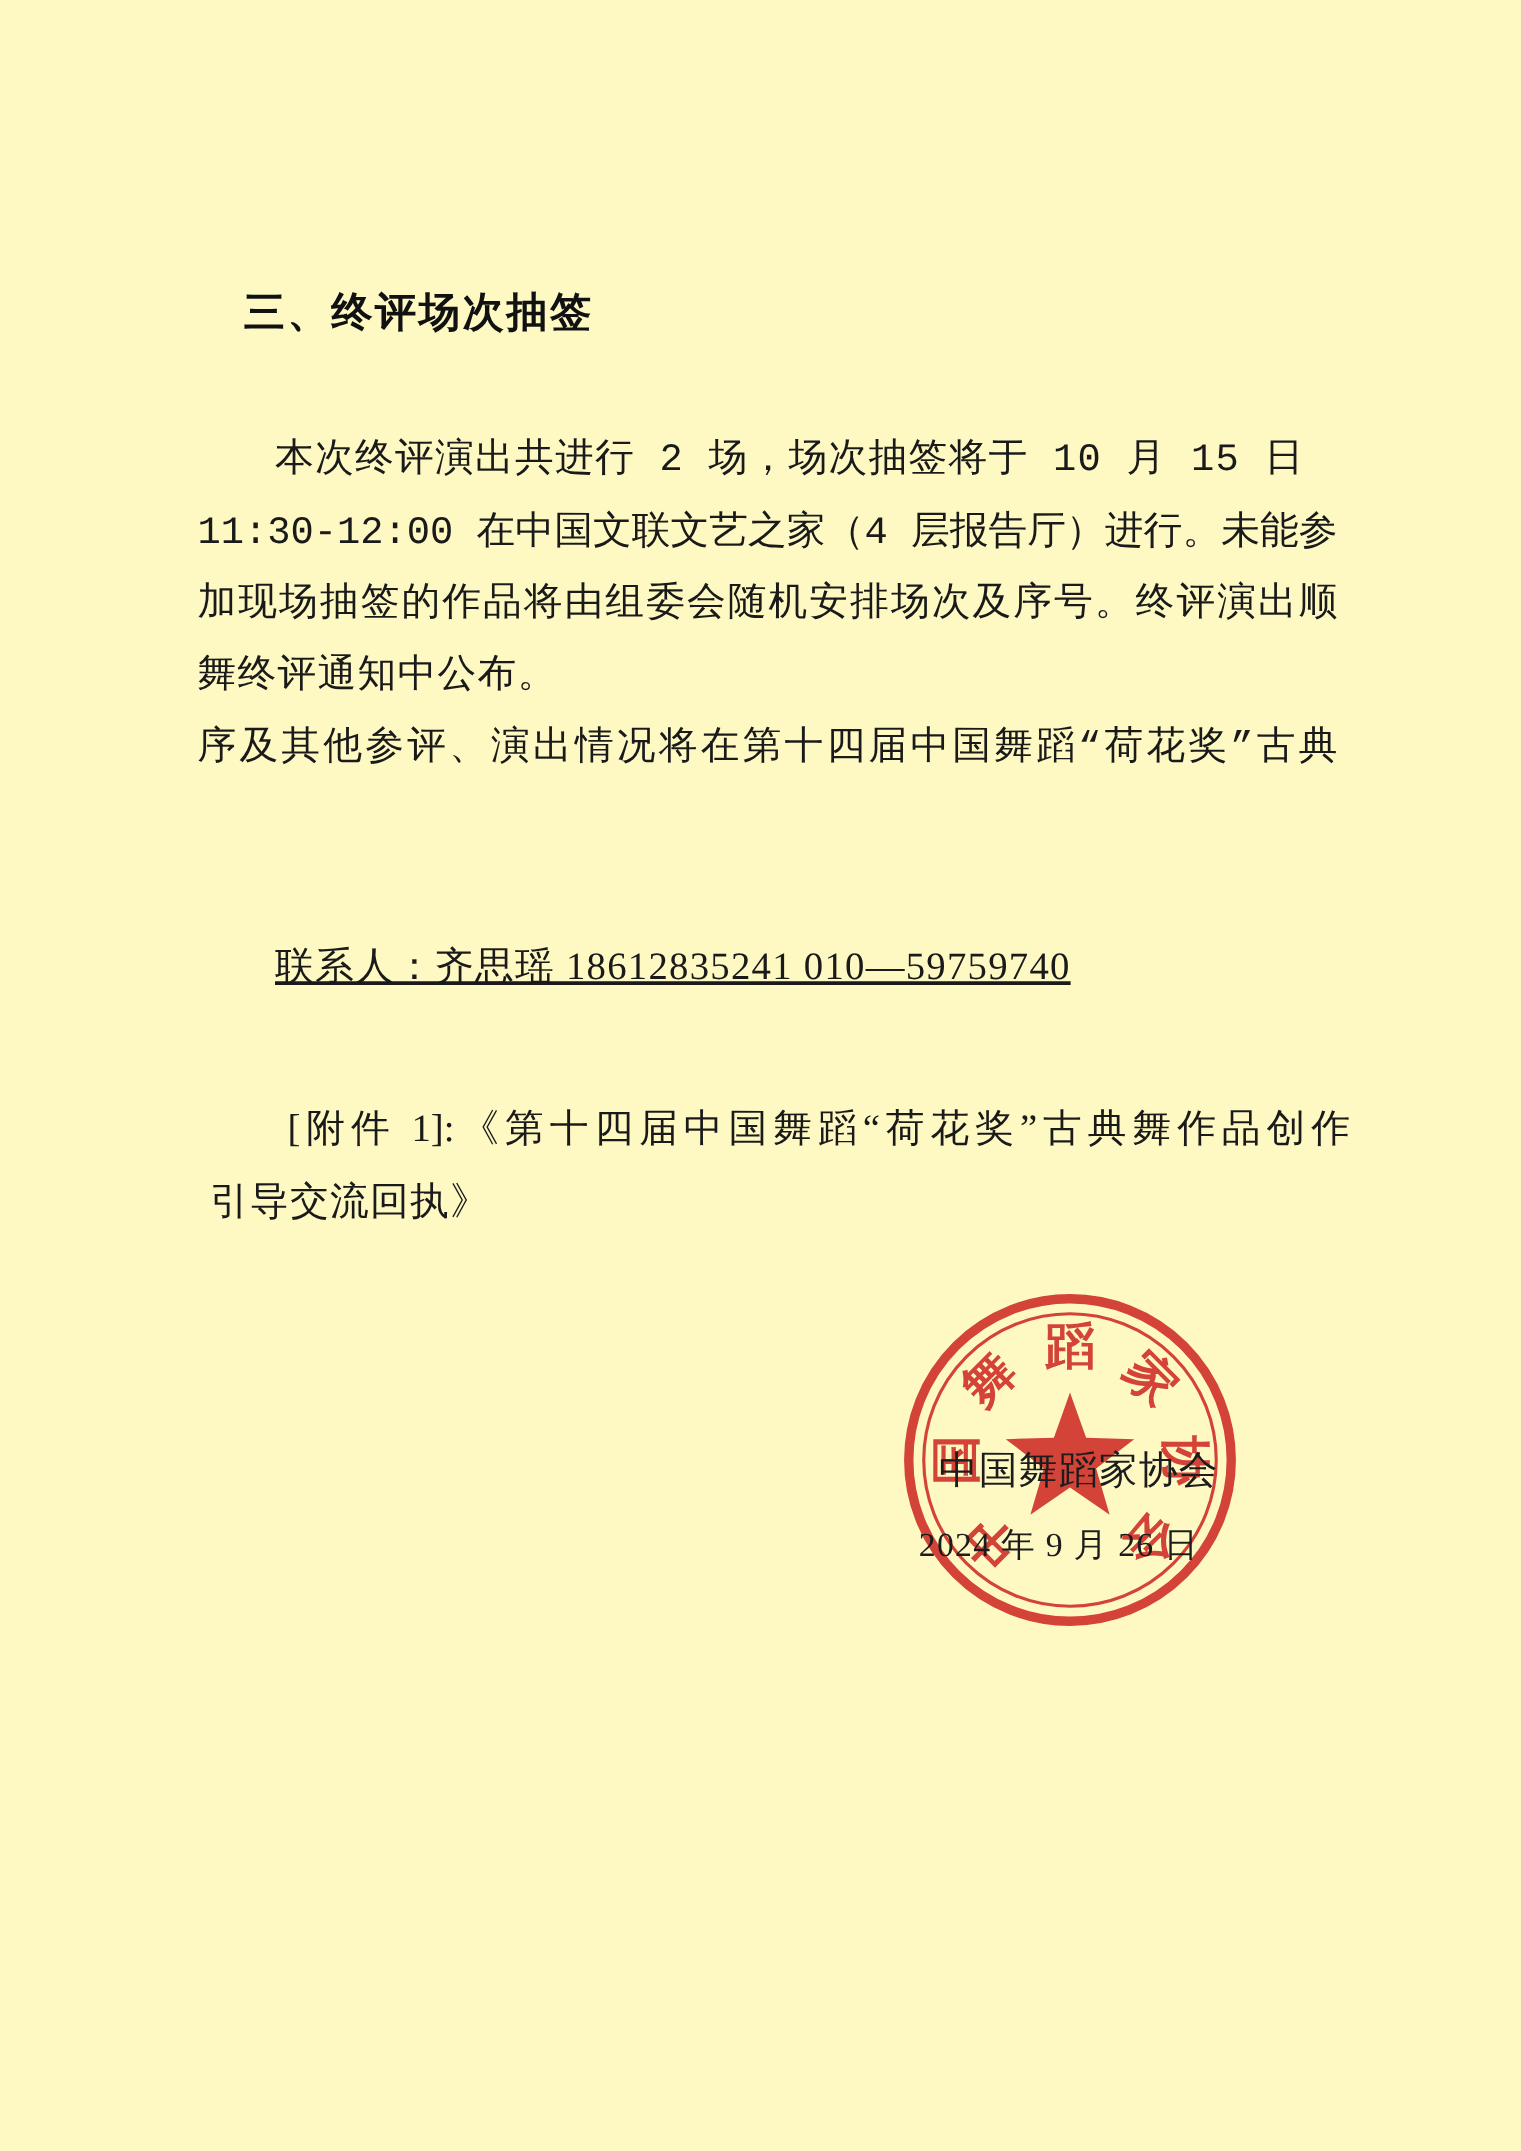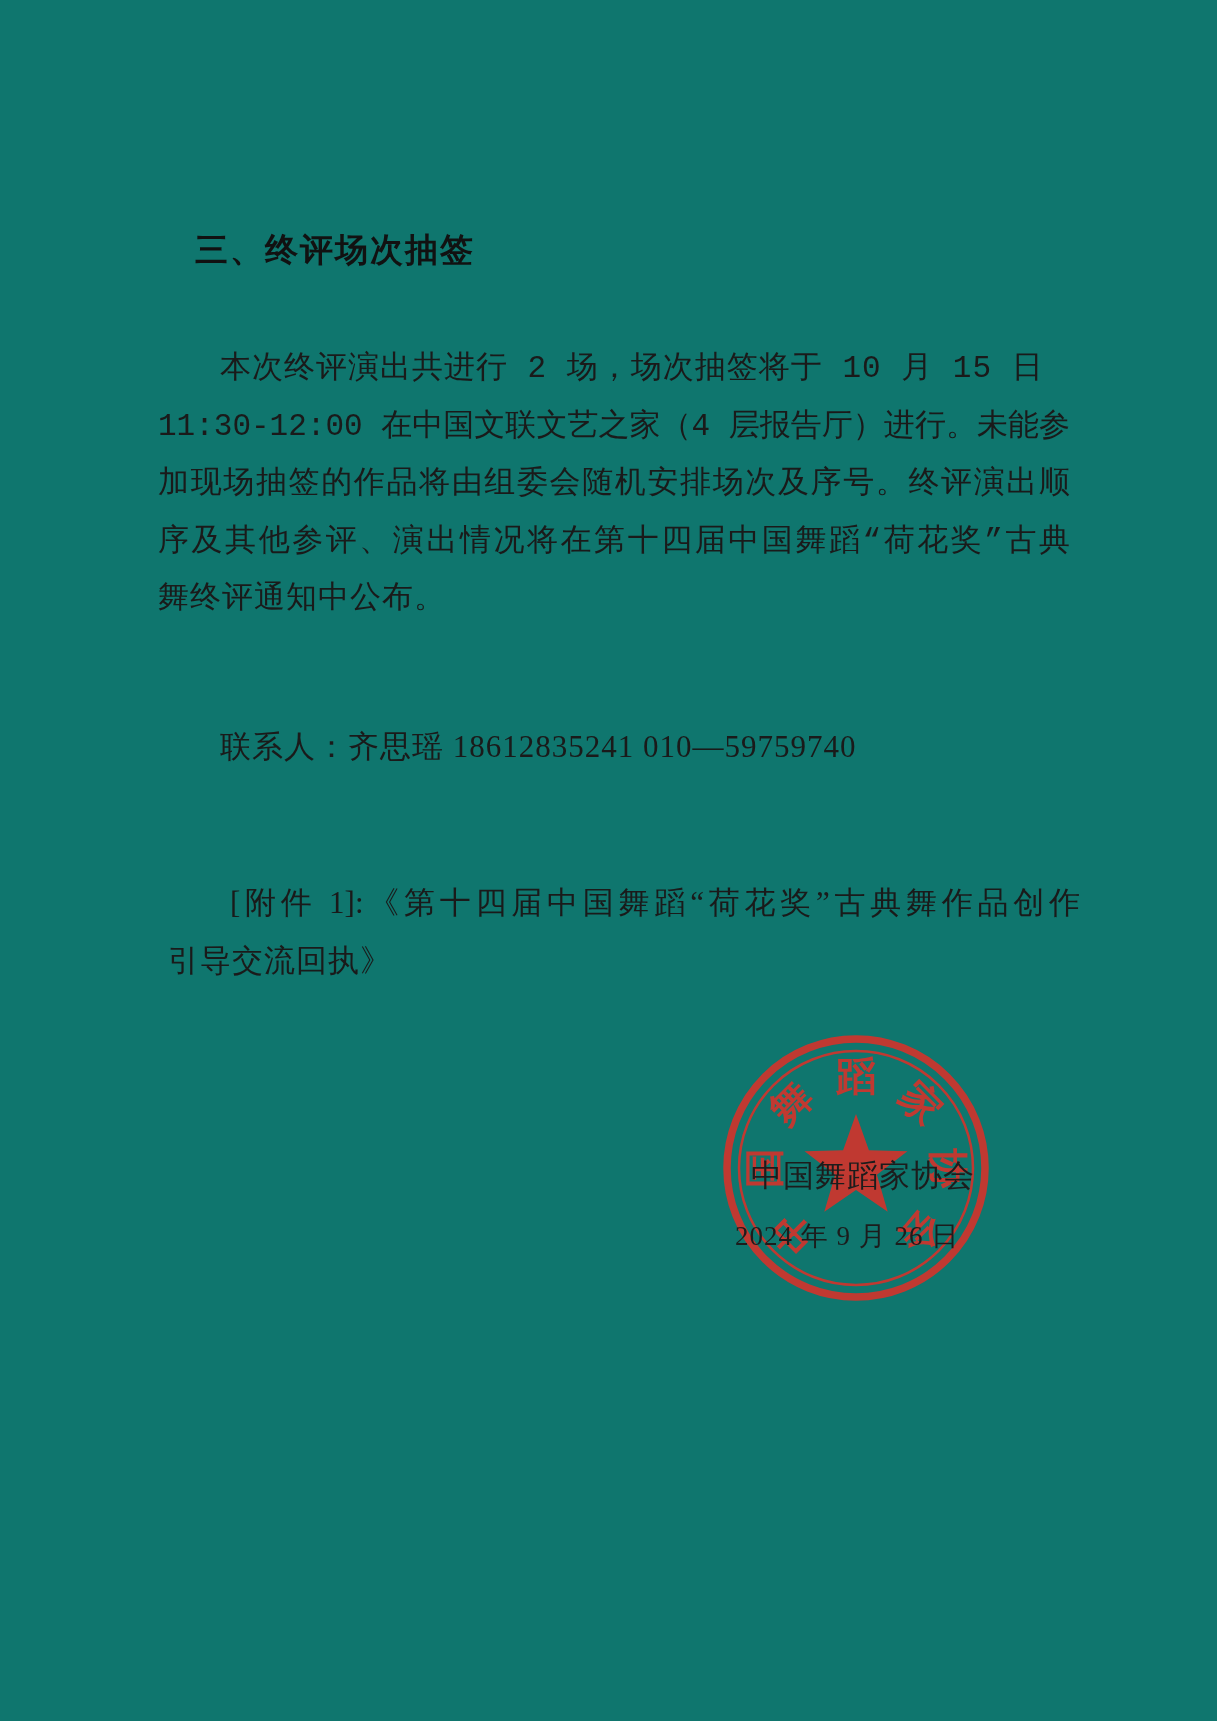--- a/index.html
+++ b/index.html
@@ -4,21 +4,21 @@
 <style>
   html, body {
     margin: 0;
     padding: 0;
     background: #ffffff;
   }
   .page {
     position: relative;
     width: 1217px;
     height: 1721px;
-    background: #0f766e;
+    background: #fef9c3;
     overflow: hidden;
     font-family: "Liberation Serif", serif;
     color: #1a1a1a;
   }
   .abs { position: absolute; }
   .heading {
     left: 195px;
     top: 228px;
     font-family: "Liberation Sans", sans-serif;
     font-weight: bold;
@@ -42,26 +42,27 @@
   .body-line.justified {
     white-space: normal;
     text-align: justify;
     text-align-last: justify;
     letter-spacing: 0;
     word-break: keep-all;
   }
   .indent2 { text-indent: 62px; }
   .contact-block {
     left: 158px;
-    top: 718px;
+    top: 744px;
     width: 912px;
     line-height: 57.5px;
     font-size: 31px;
     letter-spacing: 1px;
     white-space: nowrap;
+    text-decoration: underline;
   }
   .attach-block {
     left: 158px;
     top: 874px;
     width: 912px;
     margin-left: 10px;
   }
   .stamp-box {
     left: 720px;
     top: 1032px;
@@ -98,22 +99,22 @@
 <body>
 
 <div class="page">
 
   <div class="abs heading">三、终评场次抽签</div>
 
   <div class="abs body-block">
     <div class="body-line indent2">本次终评演出共进行 2 场，场次抽签将于 10 月 15 日</div>
     <div class="body-line justified">11:30-12:00 在中国文联文艺之家（4 层报告厅）进行。未能参</div>
     <div class="body-line justified">加现场抽签的作品将由组委会随机安排场次及序号。终评演出顺</div>
+    <div class="body-line">舞终评通知中公布。</div>
     <div class="body-line justified">序及其他参评、演出情况将在第十四届中国舞蹈“荷花奖”古典</div>
-    <div class="body-line">舞终评通知中公布。</div>
   </div>
 
   <div class="abs contact-block">
     <div class="body-line indent2">联系人：齐思瑶  18612835241  010—59759740</div>
   </div>
 
   <div class="abs attach-block">
     <div class="body-line justified indent2">[附件 1]:《第十四届中国舞蹈“荷花奖”古典舞作品创作</div>
     <div class="body-line">引导交流回执》</div>
   </div>

